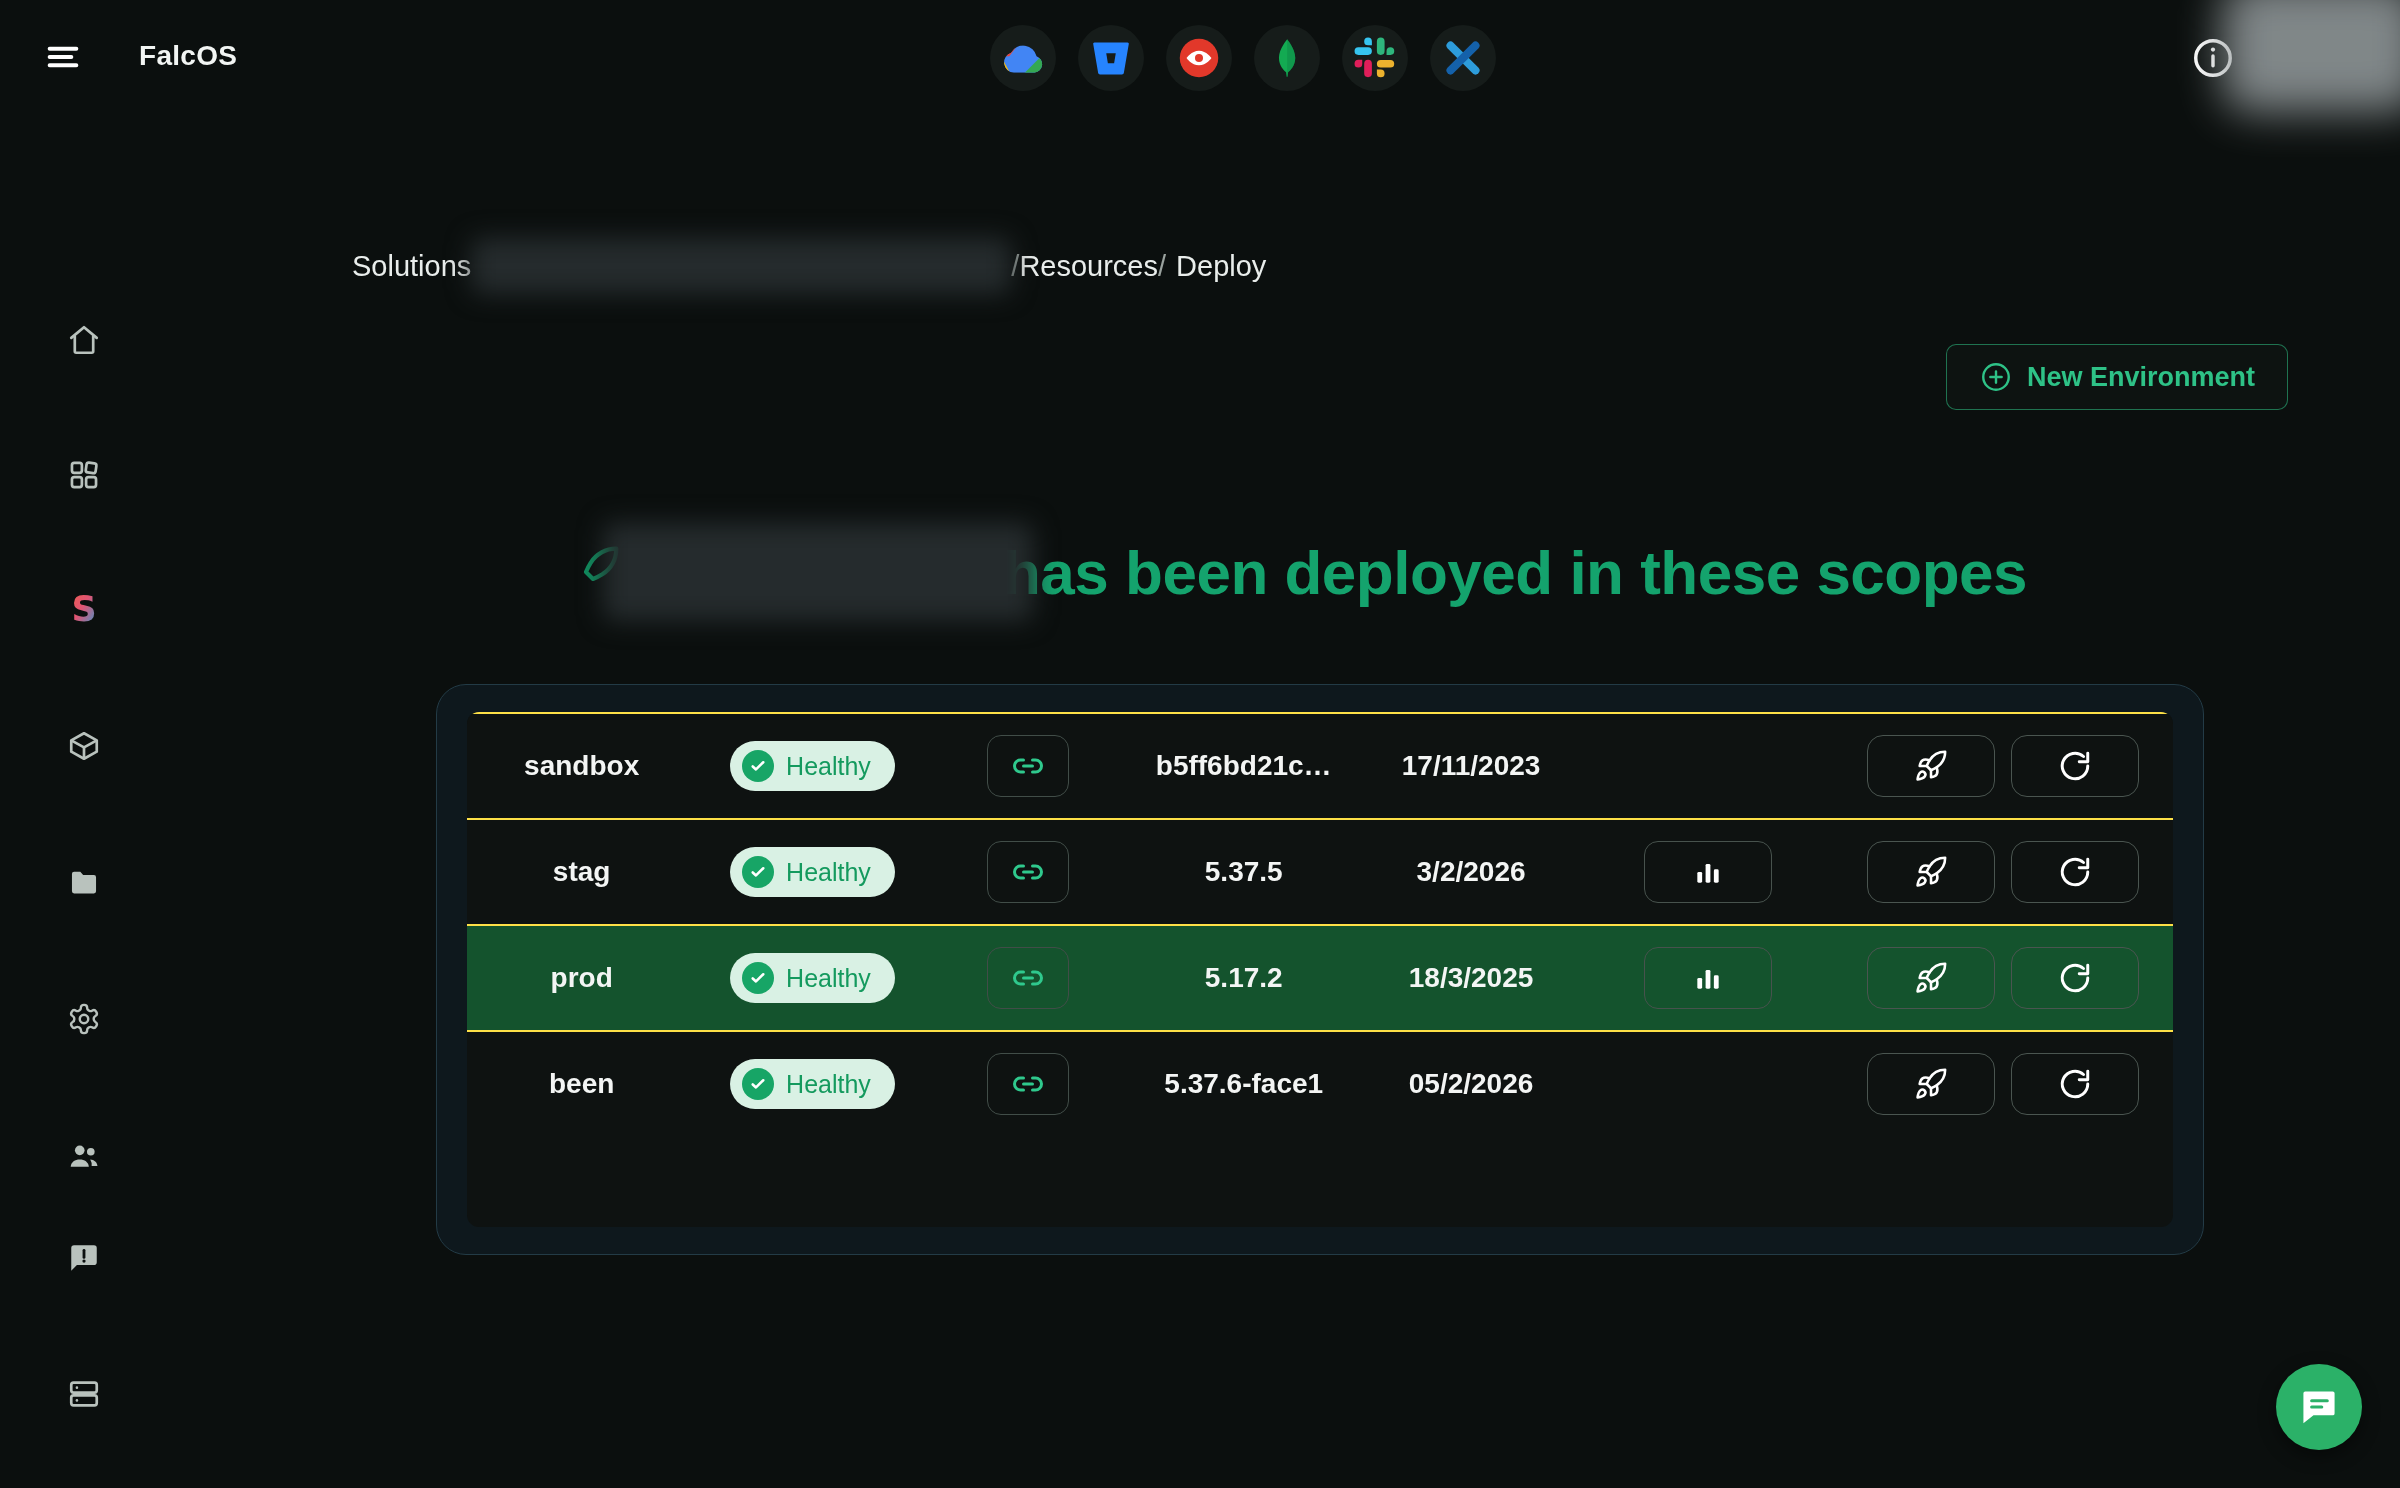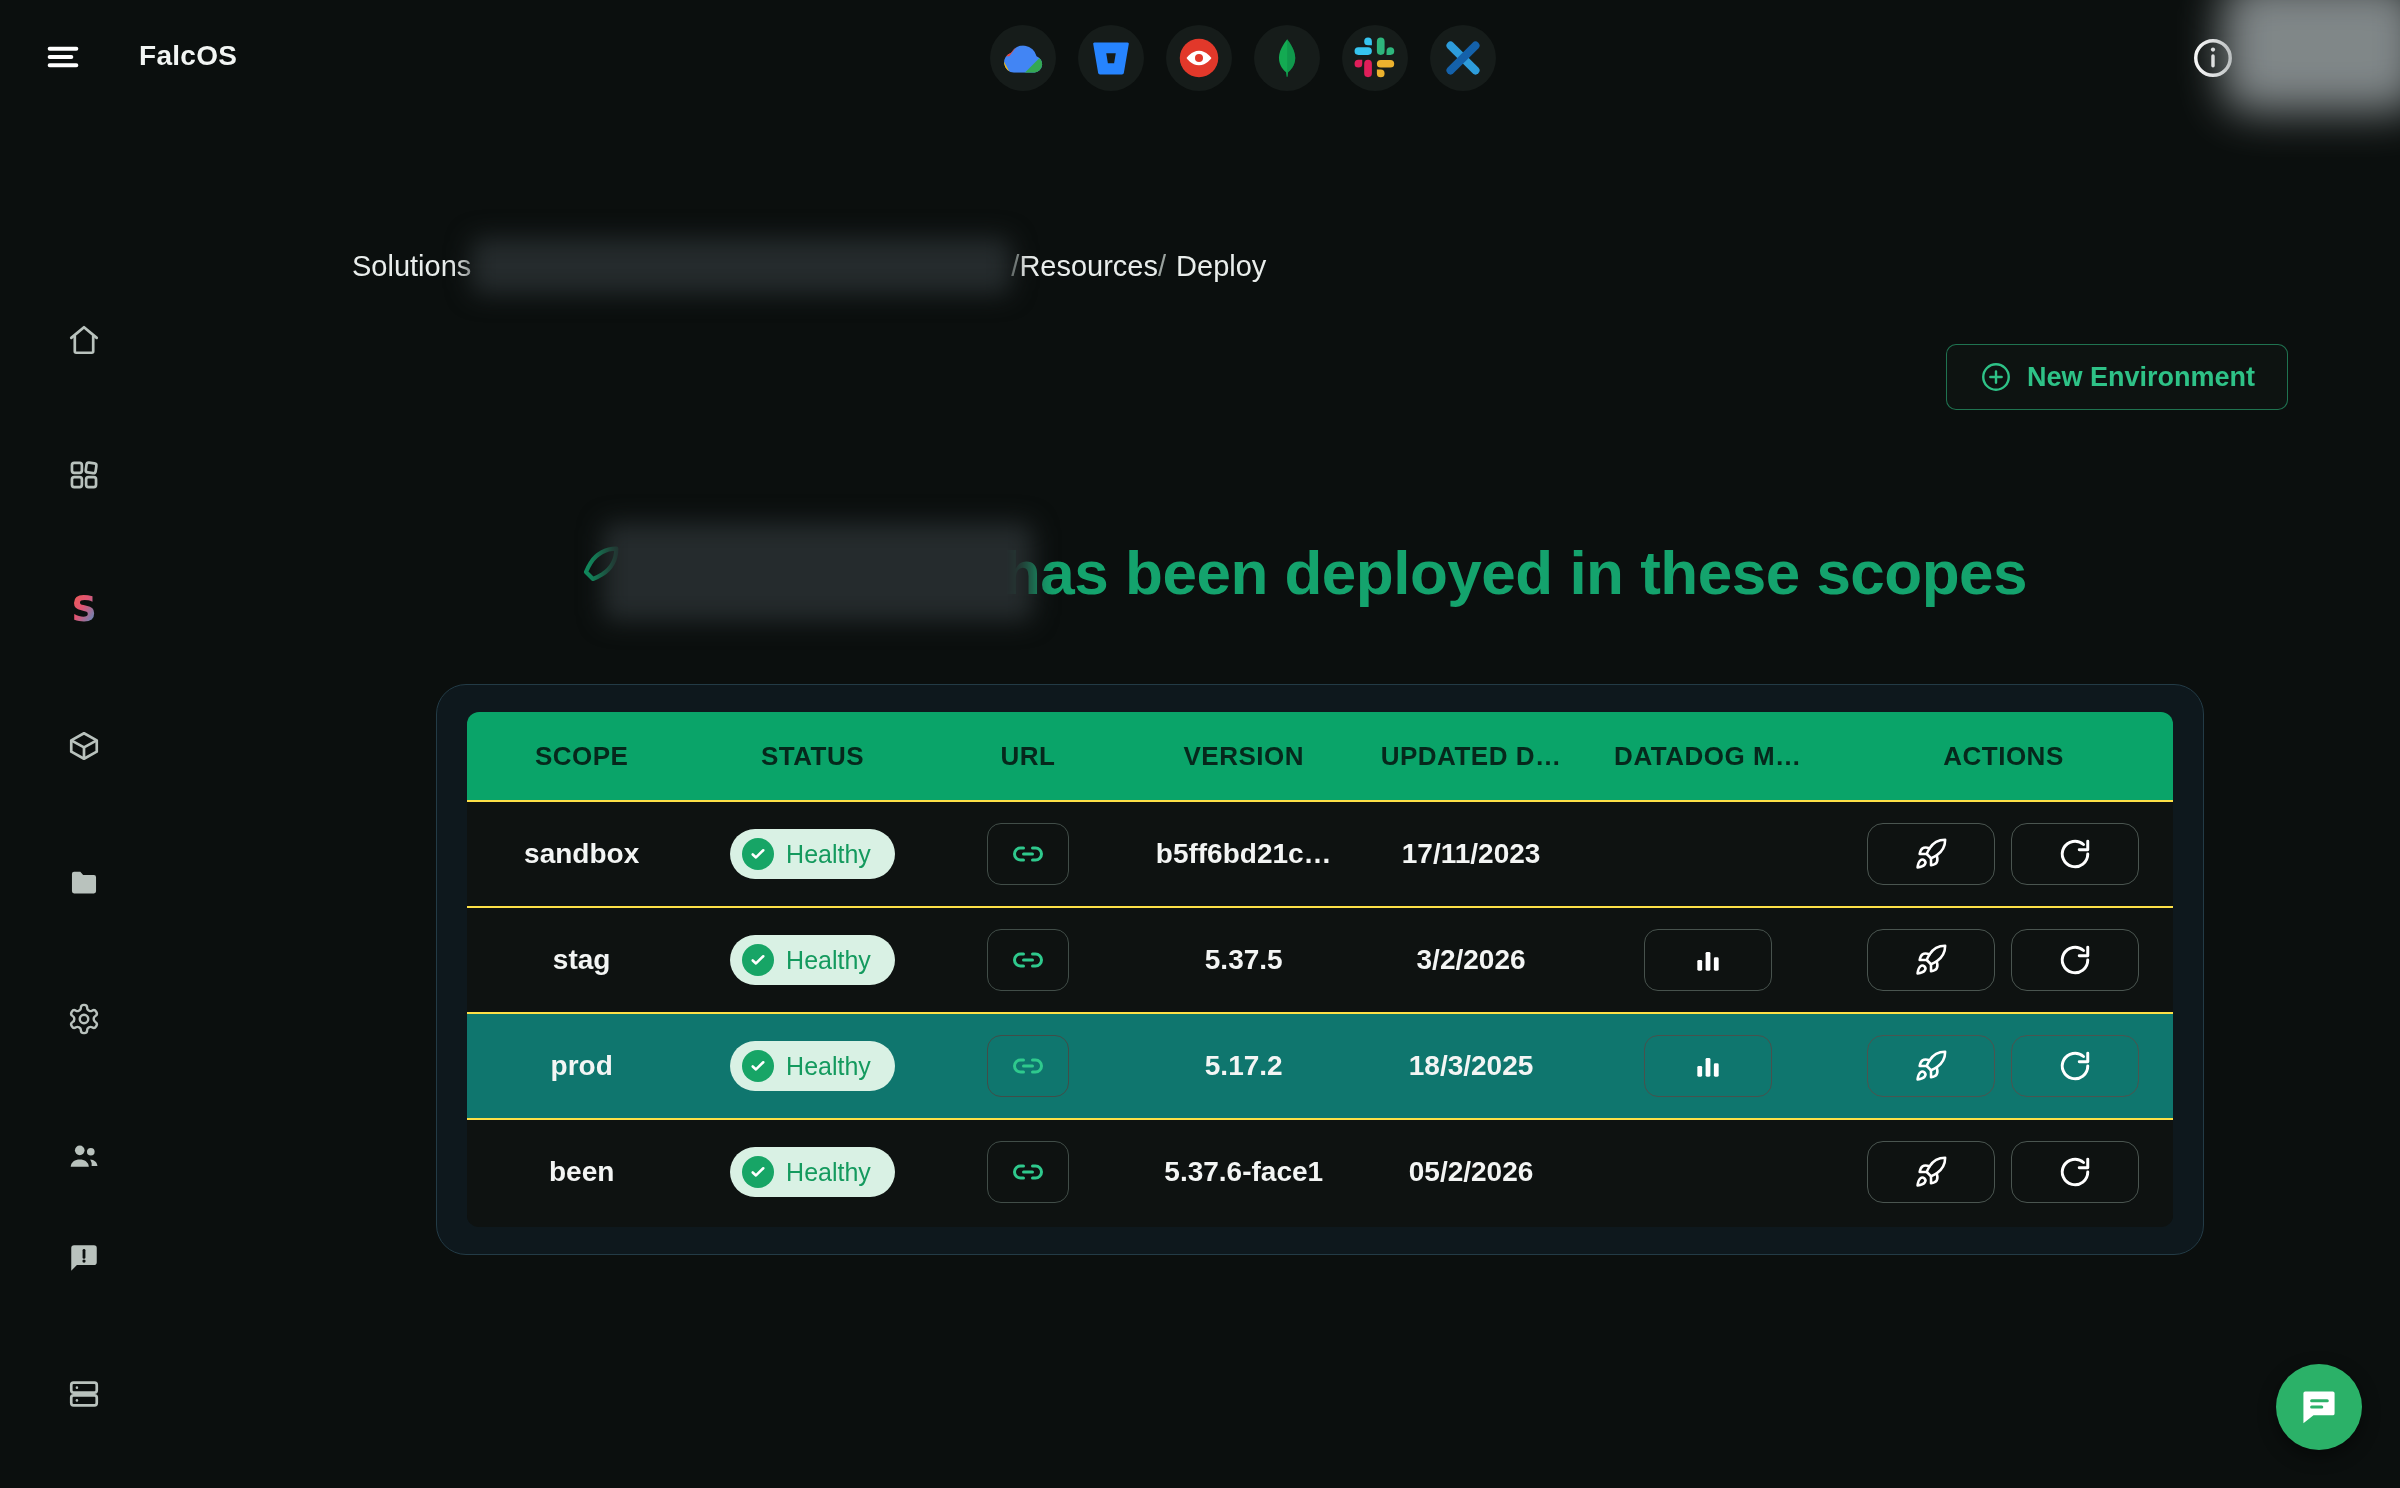--- a/index.html
+++ b/index.html
@@ -47,21 +47,21 @@
   
   .table-card {
     position:absolute; left:436px; top:684px; width:1768px; height:571px;
     background:#0e181d; border:1px solid #233b46; border-radius:30px; padding:27px 30px;
   }
   .table-inner { width:100%; height:100%; border-radius:12px; overflow:hidden; background:#0e1211; }
   .grid-row { display:grid; grid-template-columns:230fr 233fr 199fr 234fr 222fr 253fr 340fr; align-items:center; }
   .thead { height:88px; background:#0aa469; }
   .th { text-align:center; font-size:26px; font-weight:700; letter-spacing:.5px; color:#06281c; overflow:hidden; white-space:nowrap; }
   .trow { height:106px; border-top:2px solid #fde047; background:#0e1211; }
-  .trow.highlighted { background:#0f766e; }
+  .trow.highlighted { background:#14532d; }
   .td { display:flex; align-items:center; justify-content:center; }
   .scope-text, .cell-text { font-size:28px; font-weight:700; color:#f3f5f4; }
   .pill { display:inline-flex; align-items:center; gap:12px; height:50px; padding:0 24px 0 12px; border-radius:26px; background:#d9f1e4; }
   .check-circle { width:32px; height:32px; border-radius:50%; background:#17a566; display:flex; align-items:center; justify-content:center; }
   .check-circle svg { width:18px; height:18px; }
   .pill-text { font-size:25px; font-weight:400; color:#149a5e; }
   .icon-btn { background:none; border:1.5px solid #414d48; border-radius:14px; cursor:pointer; display:flex; align-items:center; justify-content:center; }
   .link-btn { width:82px; height:62px; color:#2fc98d; }
   .link-btn svg { width:36px; height:36px; }
   .metrics-btn { width:128px; height:62px; color:#ffffff; border-color:#47524d; }
@@ -240,29 +240,20 @@
 <div class="hero">
   <svg class="rocket-peek" viewBox="0 0 24 24" fill="none" stroke="currentColor" stroke-width="1.8" stroke-linecap="round" stroke-linejoin="round">
       <path d="m12 15-3-3a22 22 0 0 1 2-3.95A12.88 12.88 0 0 1 22 2c0 2.72-.78 7.5-6 11a22.35 22.35 0 0 1-4 2z"></path>
     </svg>
   <div class="redact hero-blur"></div>
   <h1>has been deployed in these scopes</h1>
 </div>
 
 <section class="table-card">
   <div class="table-inner">
-    <div class="grid-row thead">
-        <div class="th">SCOPE</div>
-        <div class="th">STATUS</div>
-        <div class="th">URL</div>
-        <div class="th">VERSION</div>
-        <div class="th">UPDATED D…</div>
-        <div class="th">DATADOG M…</div>
-        <div class="th">ACTIONS</div>
-      </div>
     <div>
         <div class="grid-row trow">
           <div class="td">
             <span class="scope-text">sandbox</span>
           </div>
           <div class="td">
             <span class="pill">
               <span class="check-circle">
                 <svg viewBox="0 0 24 24" fill="none" stroke="#ffffff" stroke-width="3.4" stroke-linecap="round" stroke-linejoin="round">
                   <path d="M5 12.6l4.3 4L19 7"></path>

